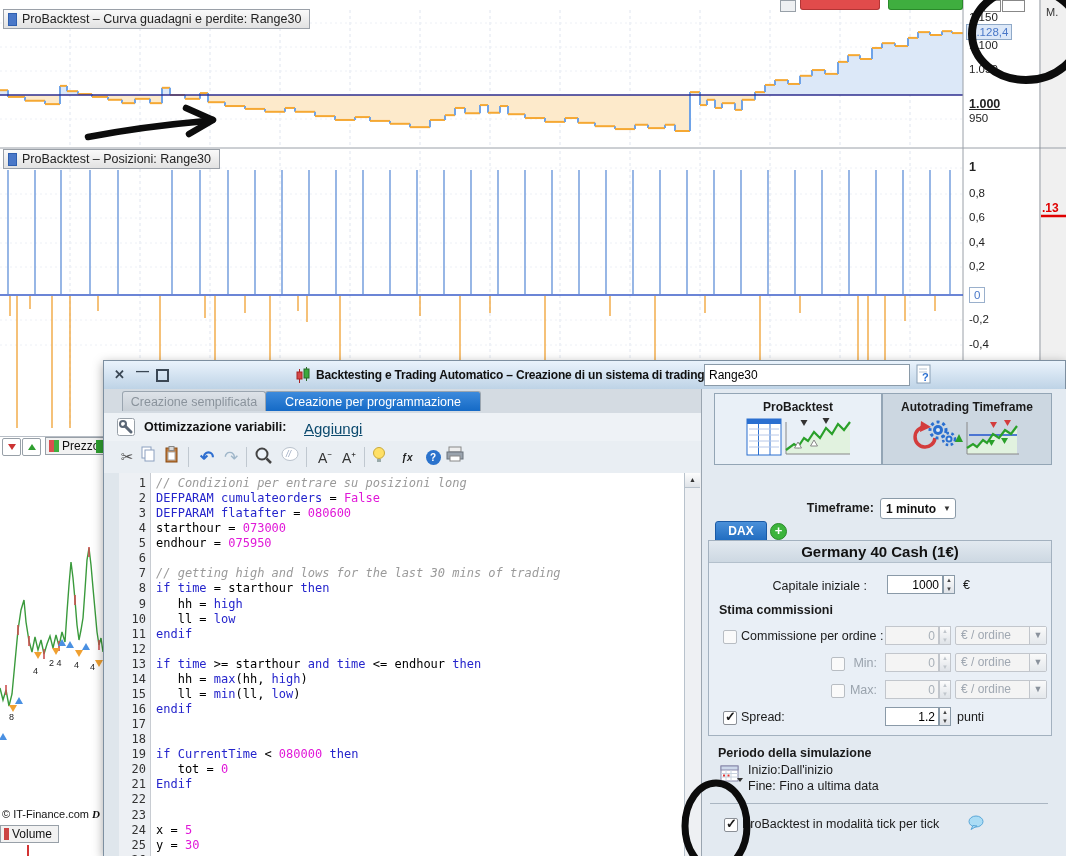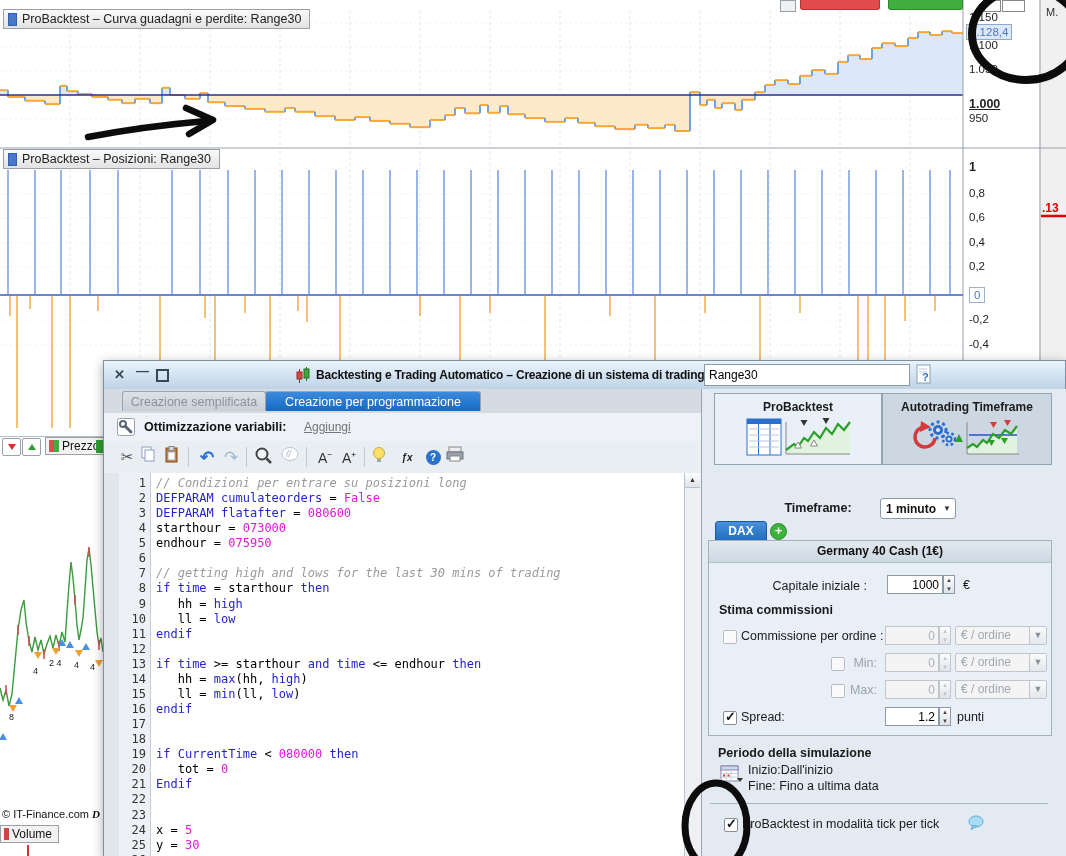--- a/index.html
+++ b/index.html
@@ -59,21 +59,21 @@
     font-size:12px;border-radius:2px;box-sizing:border-box}
   .combo .t{padding:1px 5px;flex:1;white-space:nowrap}
   .combo .arr{width:16px;border-left:1px solid #c2c6cc;text-align:center;color:#8a929c;
     background:linear-gradient(#fafafa,#e4e8ec);font-size:9px;line-height:17px}
   .cb{position:absolute;width:12px;height:12px;border:1px solid #8a8f96;background:#fff;border-radius:2px}
   .cb.on::after{content:"✓";position:absolute;left:1px;top:-3px;font-size:13px;font-weight:bold;color:#1a1a1a}
   .cb.dis{border-color:#b8bdc3;background:#fafafa}
   .rl{position:absolute;font-size:12.5px;color:#1a1a1a;white-space:nowrap}
   .rl.gray{color:#9aa3ad}
   .rl.b{font-weight:bold}
-  a.link{color:#737373;font-size:12px}
+  a.link{color:#0c4a6e;font-size:15px}
 </style>
 </head>
 <body>
 
 <div id="screen">
 
   <svg id="bg-svg" width="1066" height="856" style="position:absolute;left:0;top:0;z-index:1">
       <rect x="1041" y="0" width="25" height="360" fill="#f0f0f0"></rect>
       <line x1="70" y1="10" x2="70" y2="147" stroke="#e0e5ef" stroke-dasharray="3,3"></line>
       <line x1="70" y1="151" x2="70" y2="427" stroke="#e0e5ef" stroke-dasharray="3,3"></line>
@@ -578,31 +578,31 @@
           <circle cx="27" cy="14" r="8" fill="none" stroke="#2a6fd0" stroke-width="3" stroke-dasharray="3 3"></circle>
           <circle cx="27" cy="14" r="5" fill="#2a6fd0"></circle>
             <circle cx="27" cy="14" r="2" fill="#e3eaf1"></circle>
           <circle cx="38" cy="23" r="6" fill="none" stroke="#2a6fd0" stroke-width="2.5" stroke-dasharray="2.5 2.5"></circle>
           <circle cx="38" cy="23" r="3.5" fill="#2a6fd0"></circle>
             <circle cx="38" cy="23" r="1.5" fill="#e3eaf1"></circle>
           <path d="M44 26 L52 26 L48 18 Z" fill="#2aa02a"></path>
         </svg>
       </div>
 
-      <div class="rl b" style="left:60px;top:112px;width:112px;text-align:center">Timeframe:</div>
+      <div class="rl b" style="left:60px;top:112px;width:112px;text-align:right">Timeframe:</div>
       <div class="abs" style="left:178px;top:109px;width:74px;height:19px;background:#fff;border:1px solid #8a9aa8;border-radius:3px;display:flex;align-items:center">
         <span style="flex:1;padding-left:5px;font-weight:bold">1 minuto</span>
         <span style="font-size:8px;padding-right:4px;color:#333">▼</span>
       </div>
 
       <div class="abs" style="left:13px;top:132px;width:50px;height:19px;background:linear-gradient(#4a90d9,#1f6bbf);border:1px solid #1a5aa5;border-radius:3px 3px 0 0;color:#fff;font-weight:bold;text-align:center;line-height:19px">DAX</div>
       <div class="abs" style="left:68px;top:134px;width:15px;height:15px;border-radius:50%;background:#3cb43c;border:1px solid #2a8a2a;color:#fff;font-weight:bold;text-align:center;line-height:14px;font-size:13px">+</div>
 
       <div class="abs" style="left:6px;top:151px;width:344px;height:196px;border:1px solid #a3b1bf;background:#e9eff6;box-sizing:border-box">
-        <div style="height:21px;background:linear-gradient(#e2e9f0,#cdd8e2);border-bottom:1px solid #b3c0cc;text-align:center;font-weight:bold;font-size:12px;line-height:21px">Germany 40 Cash (1€)</div>
+        <div style="height:21px;background:linear-gradient(#e2e9f0,#cdd8e2);border-bottom:1px solid #b3c0cc;text-align:center;font-weight:bold;font-size:15px;line-height:21px">Germany 40 Cash (1€)</div>
 
         <div class="rl" style="left:8px;top:38px;width:150px;text-align:right">Capitale iniziale :</div>
         <input class="numin" style="left: 178px; top: 34px; width: 56px; height: 19px;" value="1000">
         <span class="spin" style="left:234px;top:34px;height:19px">
             <i>▲</i>
             <i>▼</i>
           </span>
         <div class="rl" style="left:254px;top:37px">€</div>
 
         <div class="rl b" style="left:10px;top:62px">Stima commissioni</div>

